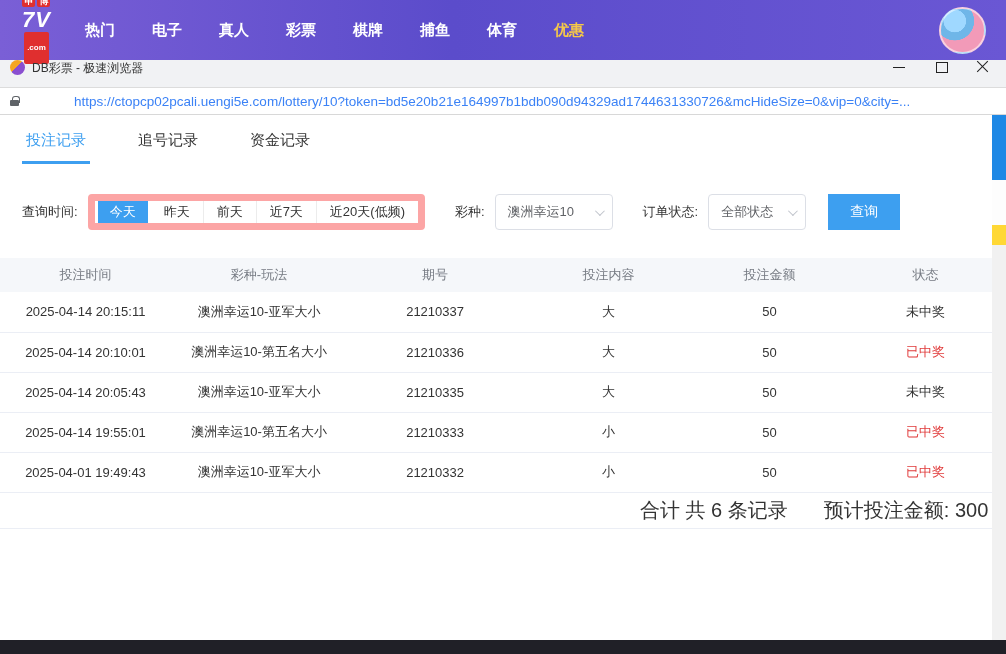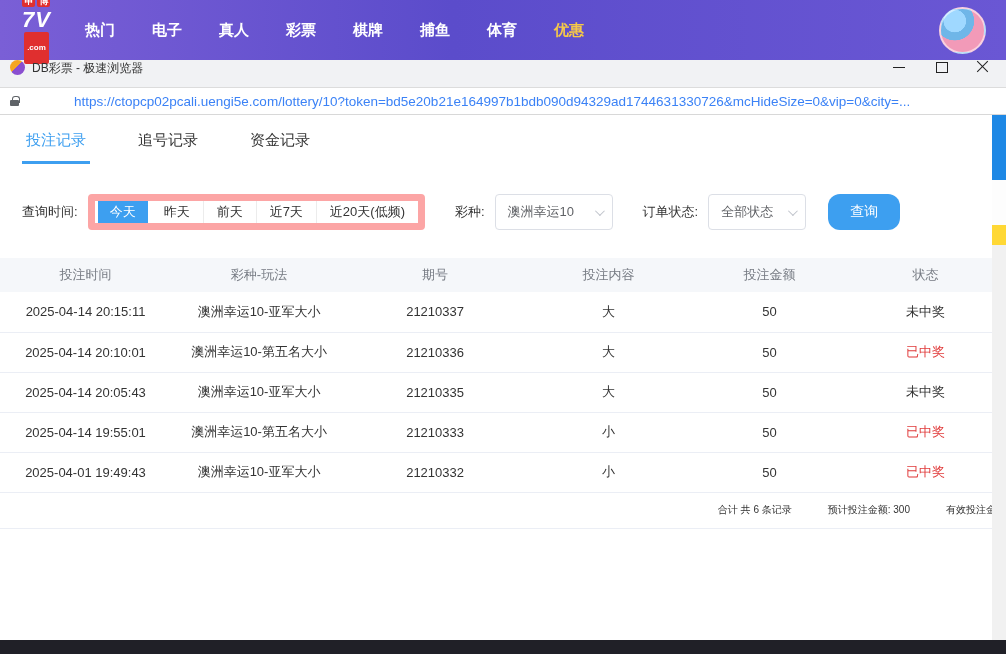--- a/index.html
+++ b/index.html
@@ -56,30 +56,30 @@
   .time-group { display:flex; align-items:center; border:7px solid #fca5a5; border-radius:4px; height:36px; overflow:hidden; }
   .time-opt { padding:0 13px; line-height:34px; cursor:pointer; color:#333; white-space:nowrap; }
   .time-opt + .time-opt { border-left:1px solid #ececec; }
   .time-opt.active { background:#3d9ff0; color:#fff; border-radius:4px; margin:3px; line-height:28px; padding:0 12px; border-left:none; }
   .time-opt.active + .time-opt { border-left:none; }
   .sel { display:inline-flex; align-items:center; justify-content:space-between; border:1px solid #dcdfe6; border-radius:4px;
          height:36px; padding:0 10px 0 12px; color:#606266; cursor:pointer; background:#fff; }
   .chev { width:7px; height:7px; border-right:1.5px solid #c0c4cc; border-bottom:1.5px solid #c0c4cc;
           transform:rotate(45deg) translateY(-2px); margin-left:14px; }
   .query-btn { margin-left:22px; width:72px; height:36px; background:#3d9ff0; color:#fff; border:none;
-               border-radius:12px; font-size:14px; cursor:pointer; font-family:inherit; }
+               border-radius:0; font-size:14px; cursor:pointer; font-family:inherit; }
 
   table { width:100%; border-collapse:collapse; table-layout:fixed; margin-top:28px; }
   col.c1{width:17%} col.c2{width:17.5%} col.c3{width:17.5%} col.c4{width:17%} col.c5{width:15%} col.c6{width:16%}
   thead td { background:#f5f7fa; color:#757a82; font-size:13px; height:34px; text-align:center; }
   tbody td { font-size:13px; color:#333; height:40px; text-align:center; border-bottom:1px solid #ebeef5; }
   td.status.won { color:#e03a3a; }
 
   .summary { display:flex; align-items:center; gap:36px; height:36px; border-bottom:1px solid #ebeef5;
-             padding-left:640px; font-size:10px; color:#333; white-space:nowrap;justify-content:flex-end; }
+             padding-left:640px; font-size:20px; color:#333; white-space:nowrap; }
 
   
   .right-strip { position:absolute; top:115px; right:0; width:14px; height:525px; background:#f1f1f1; z-index:5; }
   .rs-blue { position:absolute; top:0; width:100%; height:65px; background:#1e88e5; }
   .rs-white { position:absolute; top:65px; width:100%; height:45px; background:#fdfdfd; }
   .rs-yellow { position:absolute; top:110px; width:100%; height:20px; background:#ffd835; }
 
   .bottom-bar { position:absolute; left:0; bottom:0; width:100%; height:14px; background:#202027; }
 </style>
 </head>

